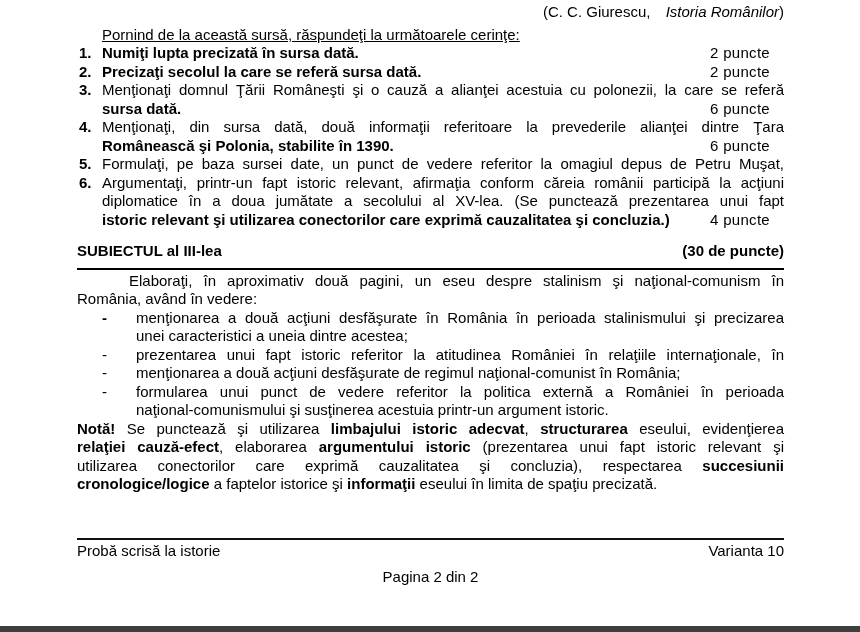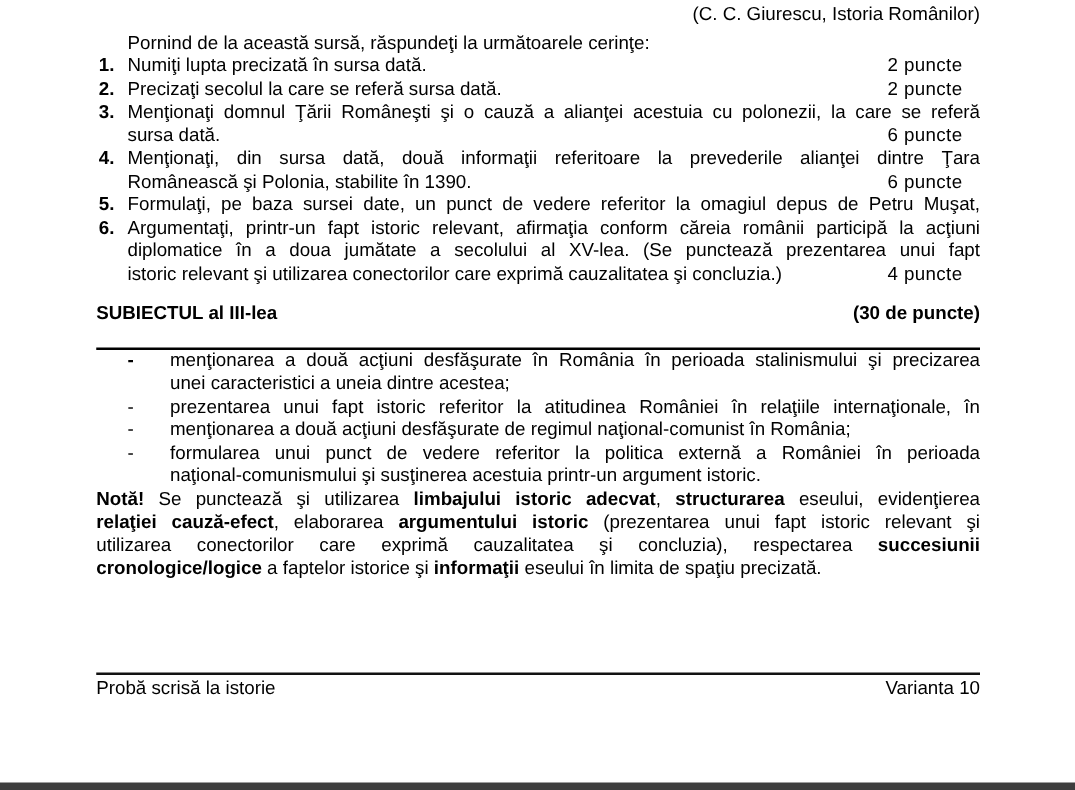--- a/index.html
+++ b/index.html
@@ -2,33 +2,33 @@
 <html><head>
 <meta charset="utf-8">
 <style>
   html,body{margin:0;padding:0;}
   body{
     width:860px;height:632px;background:#ffffff;overflow:hidden;position:relative;
     font-family:"Liberation Sans",sans-serif;font-size:15px;line-height:18.5px;color:#000;
   }
   .content{position:absolute;left:77px;top:3px;width:707px;}
   .attribution{text-align:right;margin-bottom:4px;}
-  .i{}
+  .i{font-style:italic;margin-left:11px;}
   .b{font-weight:bold;}
-  .intro-line{text-indent:25px;}
+  .intro-line{text-indent:25px;text-decoration:underline;}
   
   .item{position:relative;margin-left:25px;}
   .item .num{position:absolute;left:-23px;font-weight:bold;}
   .jline{text-align:justify;text-align-last:justify;}
   .lastrow{display:flex;justify-content:space-between;align-items:baseline;}
-  .lastrow .lt{white-space:nowrap;}
+  .lastrow .lt{white-space:nowrap;font-weight:bold;}
   .pts{font-weight:normal;margin-right:14px;white-space:nowrap;letter-spacing:0.3px;}
   
   .subject-heading{display:flex;justify-content:space-between;font-weight:bold;
-    border-bottom:2px solid #000;padding-bottom:17px;margin-top:13px;}
+    border-bottom:2px solid #000;padding-bottom:7px;margin-top:13px;}
   .s3intro{margin-top:2px;}
   .s3intro .first{text-indent:52px;}
   
   .bullet{position:relative;margin-left:25px;padding-left:34px;}
   .bullet .dash{position:absolute;left:0;}
   .bullet .dash.bd{font-weight:bold;}
   
   .footer{position:absolute;left:77px;top:538px;width:707px;}
   .footer-rule{border-top:2px solid #111;height:0;}
   .footer-row{display:flex;justify-content:space-between;margin-top:2px;gap:14px;}
@@ -84,20 +84,24 @@
           <span class="lt">istoric relevant şi utilizarea conectorilor care exprimă cauzalitatea şi concluzia.)</span>
           <span class="pts">4 puncte</span>
         </div>
       </div>
     </div>
 
   <div class="subject-heading">
     <span>SUBIECTUL al III-lea</span>
     <span>(30 de puncte)</span>
   </div>
+  <div class="s3intro" id="s3intro">
+      <div class="jline first">Elaboraţi, în aproximativ două pagini, un eseu despre stalinism şi naţional-comunism în</div>
+      <div>România, având în vedere:</div>
+    </div>
   <div id="bullets">
       <div class="bullet">
         <span class="dash bd">-</span>
         <div class="jline">menţionarea a două acţiuni desfăşurate în România în perioada stalinismului şi precizarea</div>
         <div>unei caracteristici a uneia dintre acestea;</div>
       </div>
       <div class="bullet">
         <span class="dash">-</span>
         <div class="jline">prezentarea unui fapt istoric referitor la atitudinea României în relaţiile internaţionale, în</div>
       </div>
@@ -118,15 +122,16 @@
       <div><span class="b">cronologice/logice</span><span> a faptelor istorice şi </span><span class="b">informaţii</span><span> eseului în limita de spaţiu precizată.</span></div>
     </div>
 </div>
 
 <div class="footer">
   <div class="footer-rule"></div>
   <div class="footer-row">
     <span>Probă scrisă la istorie</span>
     <span>Varianta 10</span>
   </div>
+  <div class="page-number">Pagina 2 din 2</div>
 </div>
 
 <div class="bottom-bar"></div>
 
 </body></html>

